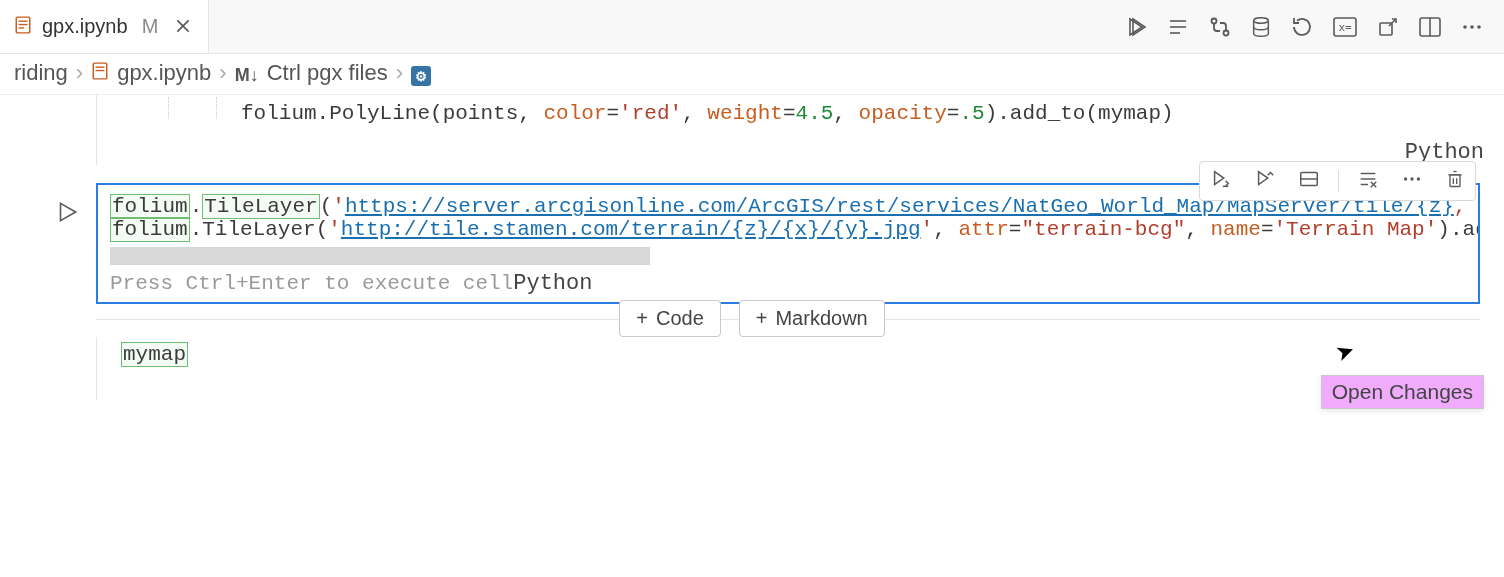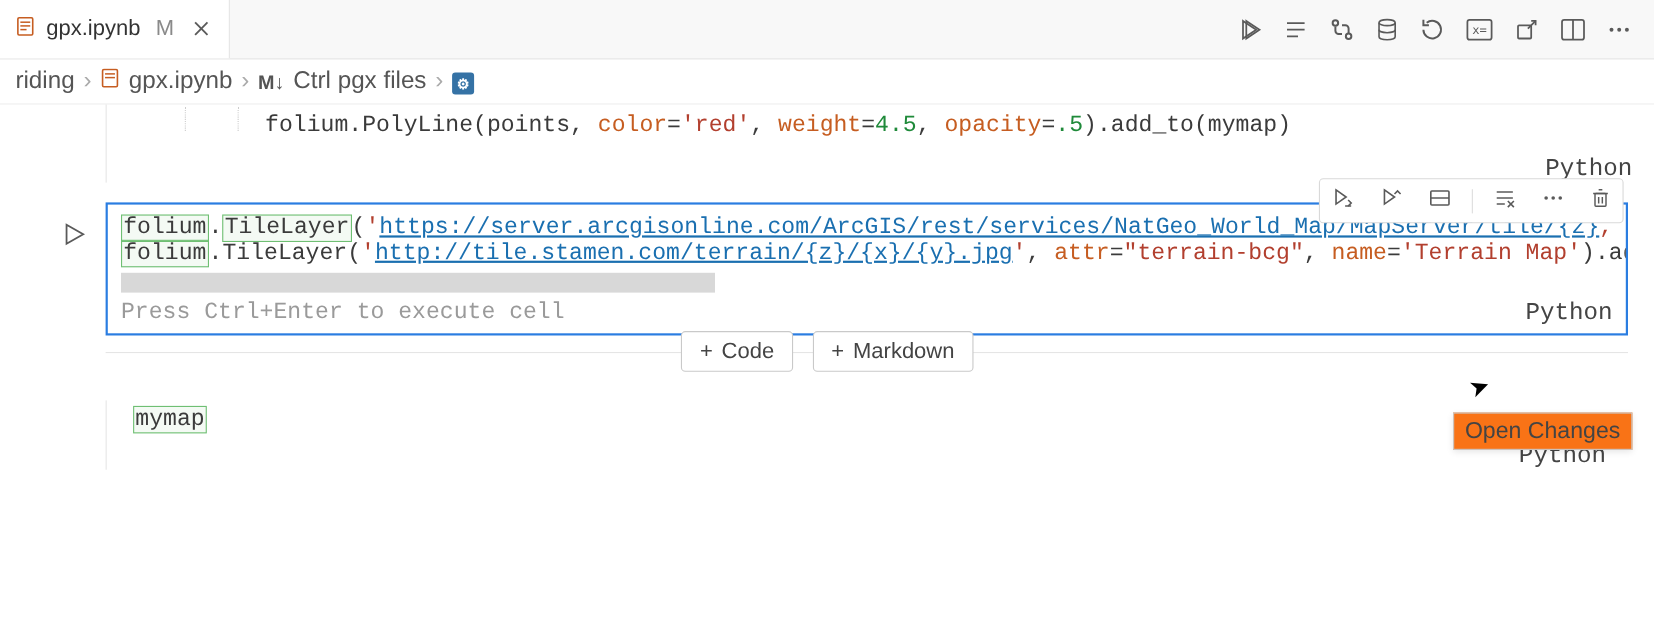--- a/index.html
+++ b/index.html
@@ -116,21 +116,20 @@
   border: 1px solid #6fbf73;
   padding: 0 1px;
   background: rgba(111,191,115,0.08);
 }
 .str { color: #b23f2e; }
 .num { color: #1f8a3a; }
 .kw { color: #c65d21; }
 .link { color: #1a6fb0; text-decoration: underline; }
 .hint-row {
   display: flex;
-  justify-content: space-between;
   align-items: center;
   padding: 4px 12px 6px 12px;
 }
 .hint-text { color: #9a9a9a; font-size: 21px; }
 .sel-bar {
   height: 18px;
   background: #d8d8d8;
   width: 540px;
   margin: 4px 0 2px 12px;
 }
@@ -166,30 +165,29 @@
   border-radius: 4px;
   padding: 6px 16px;
   font-size: 20px;
   color: #444;
   cursor: pointer;
   z-index: 1;
 }
 .next-cell {
   margin-left: 96px;
   margin-right: 24px;
-  margin-top: 26px;
   border-left: 1px solid #e5e5e5;
   position: relative;
   padding: 6px 0 34px 24px;
 }
 .tooltip {
   position: absolute;
   right: 20px;
   top: 280px;
-  background: #f97316;
+  background: #f0abfc;
   border: 1px solid #c9c9c9;
   padding: 4px 10px;
   font-size: 21px;
   color: #444;
   box-shadow: 0 2px 6px rgba(0,0,0,.1);
   z-index: 20;
 }
 .cursor-arrow {
   position: absolute;
   right: 150px;

